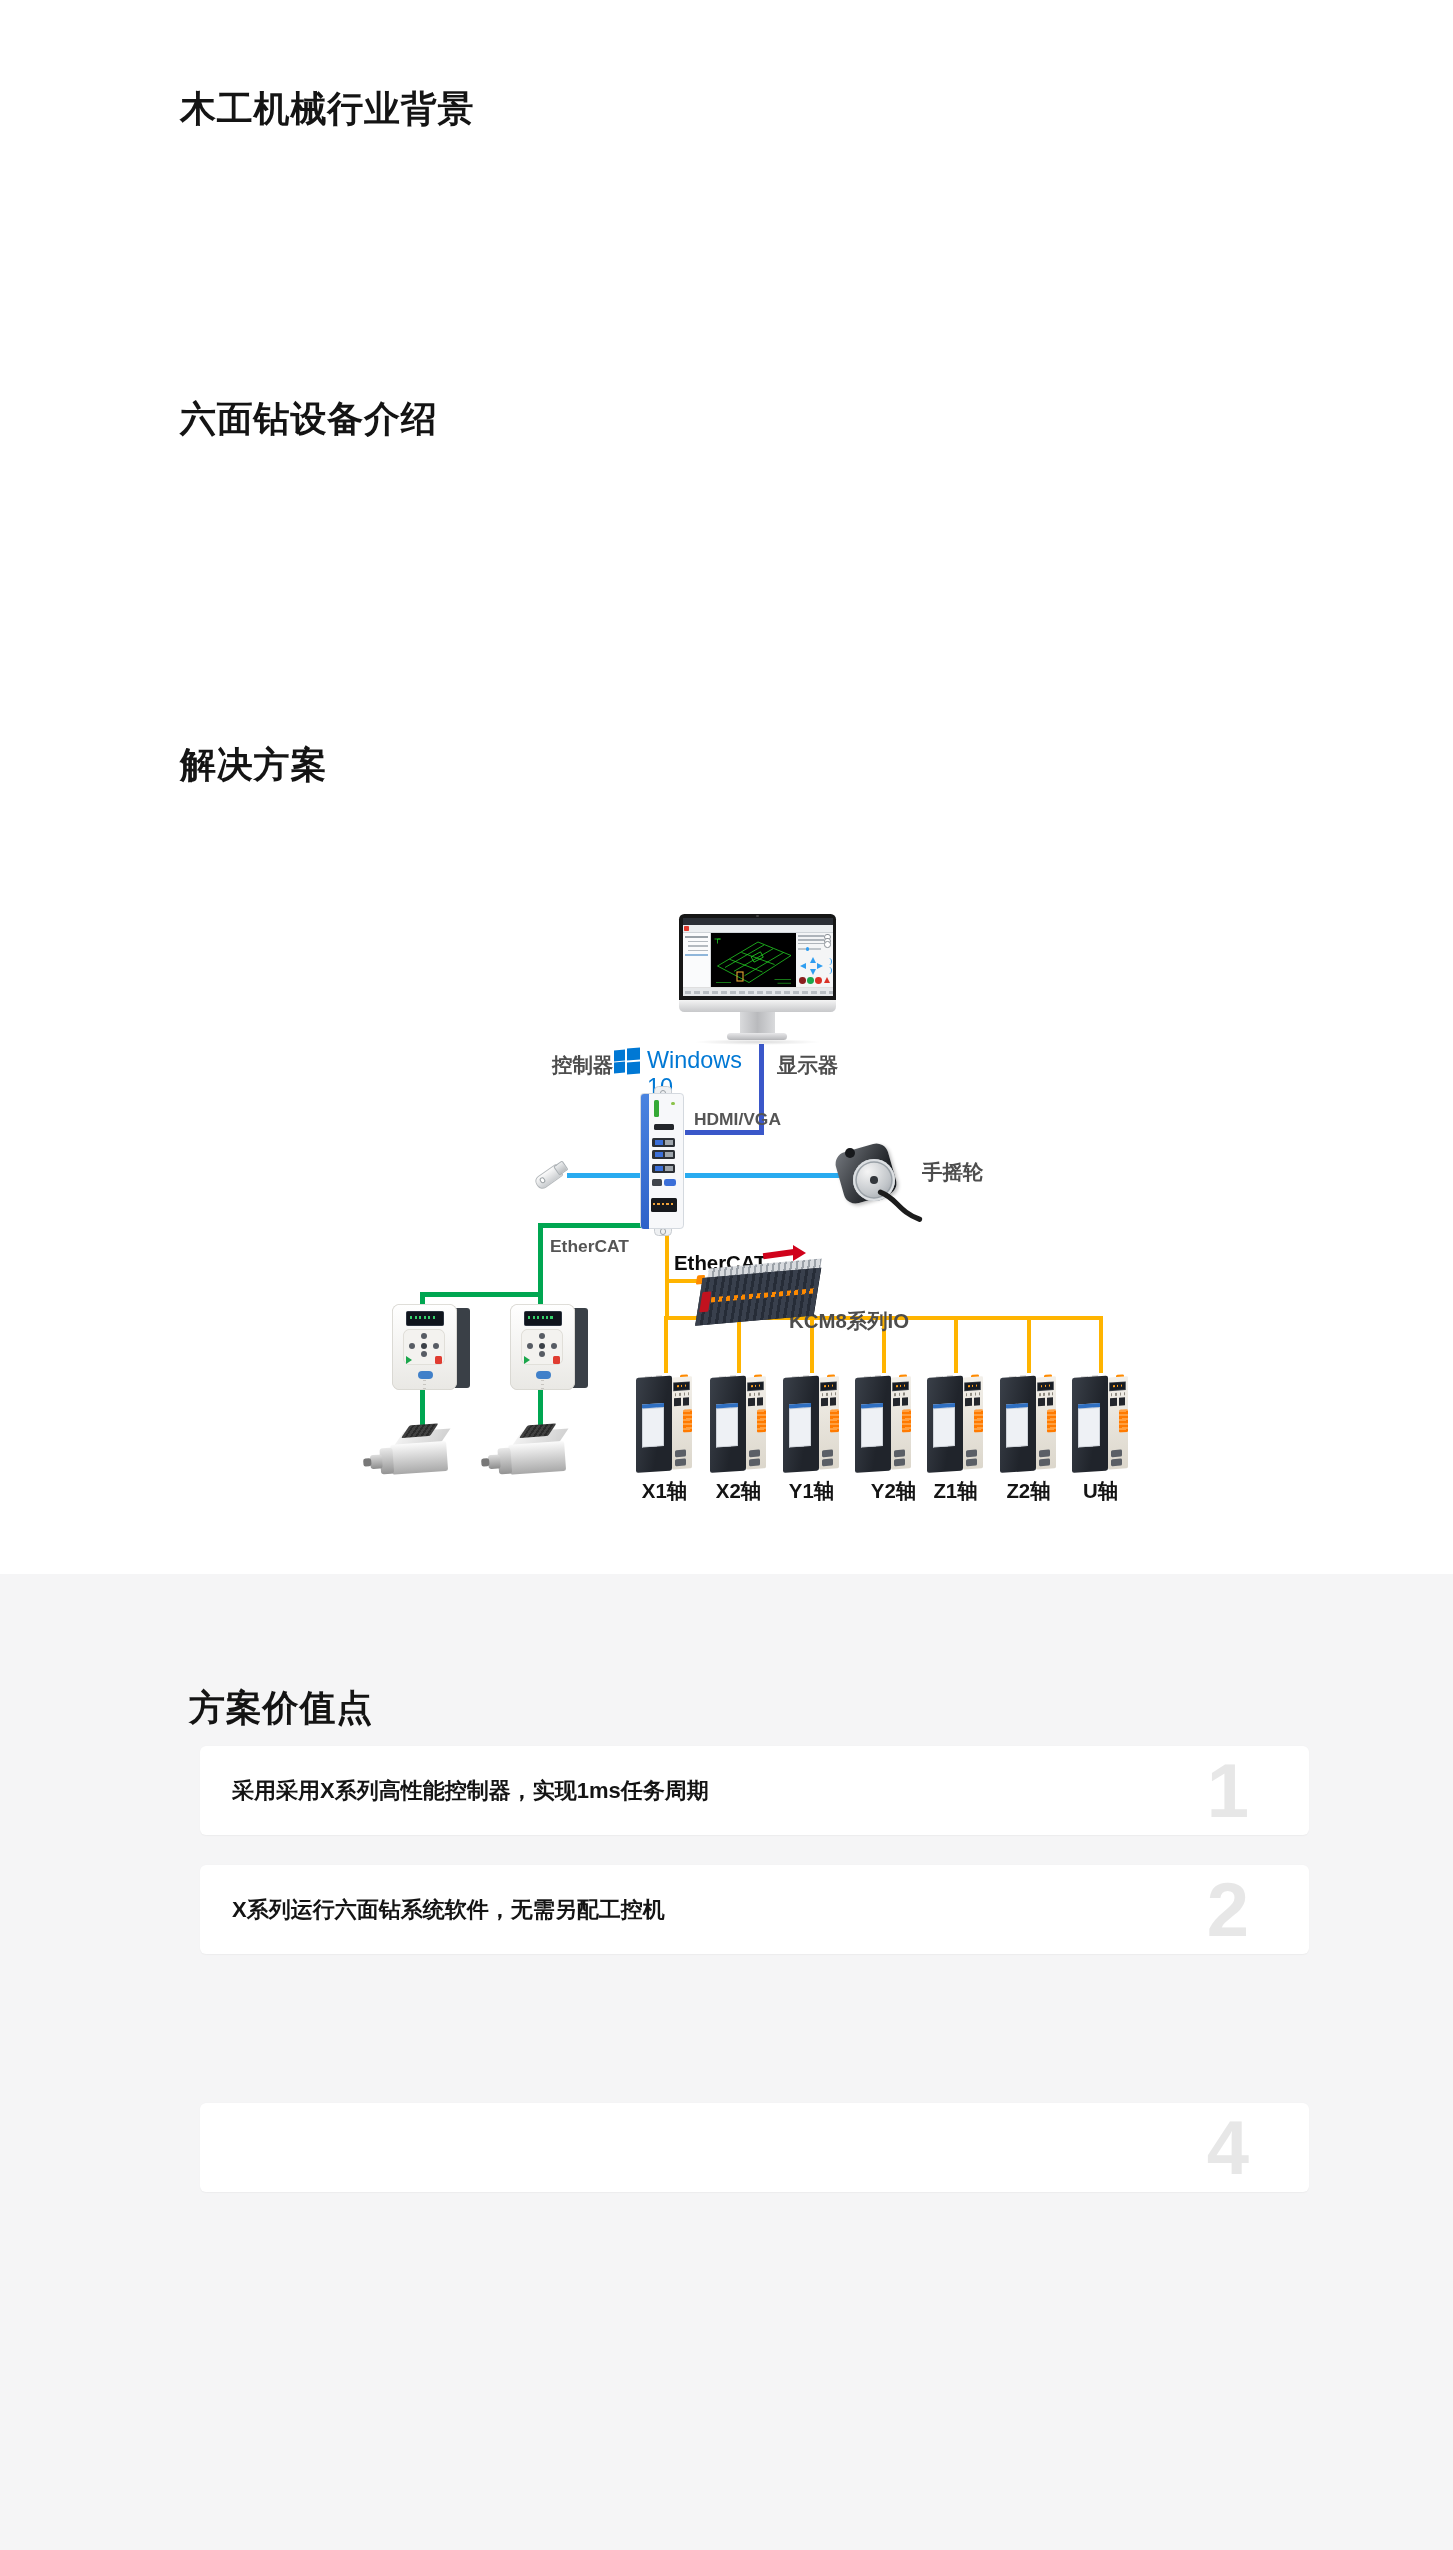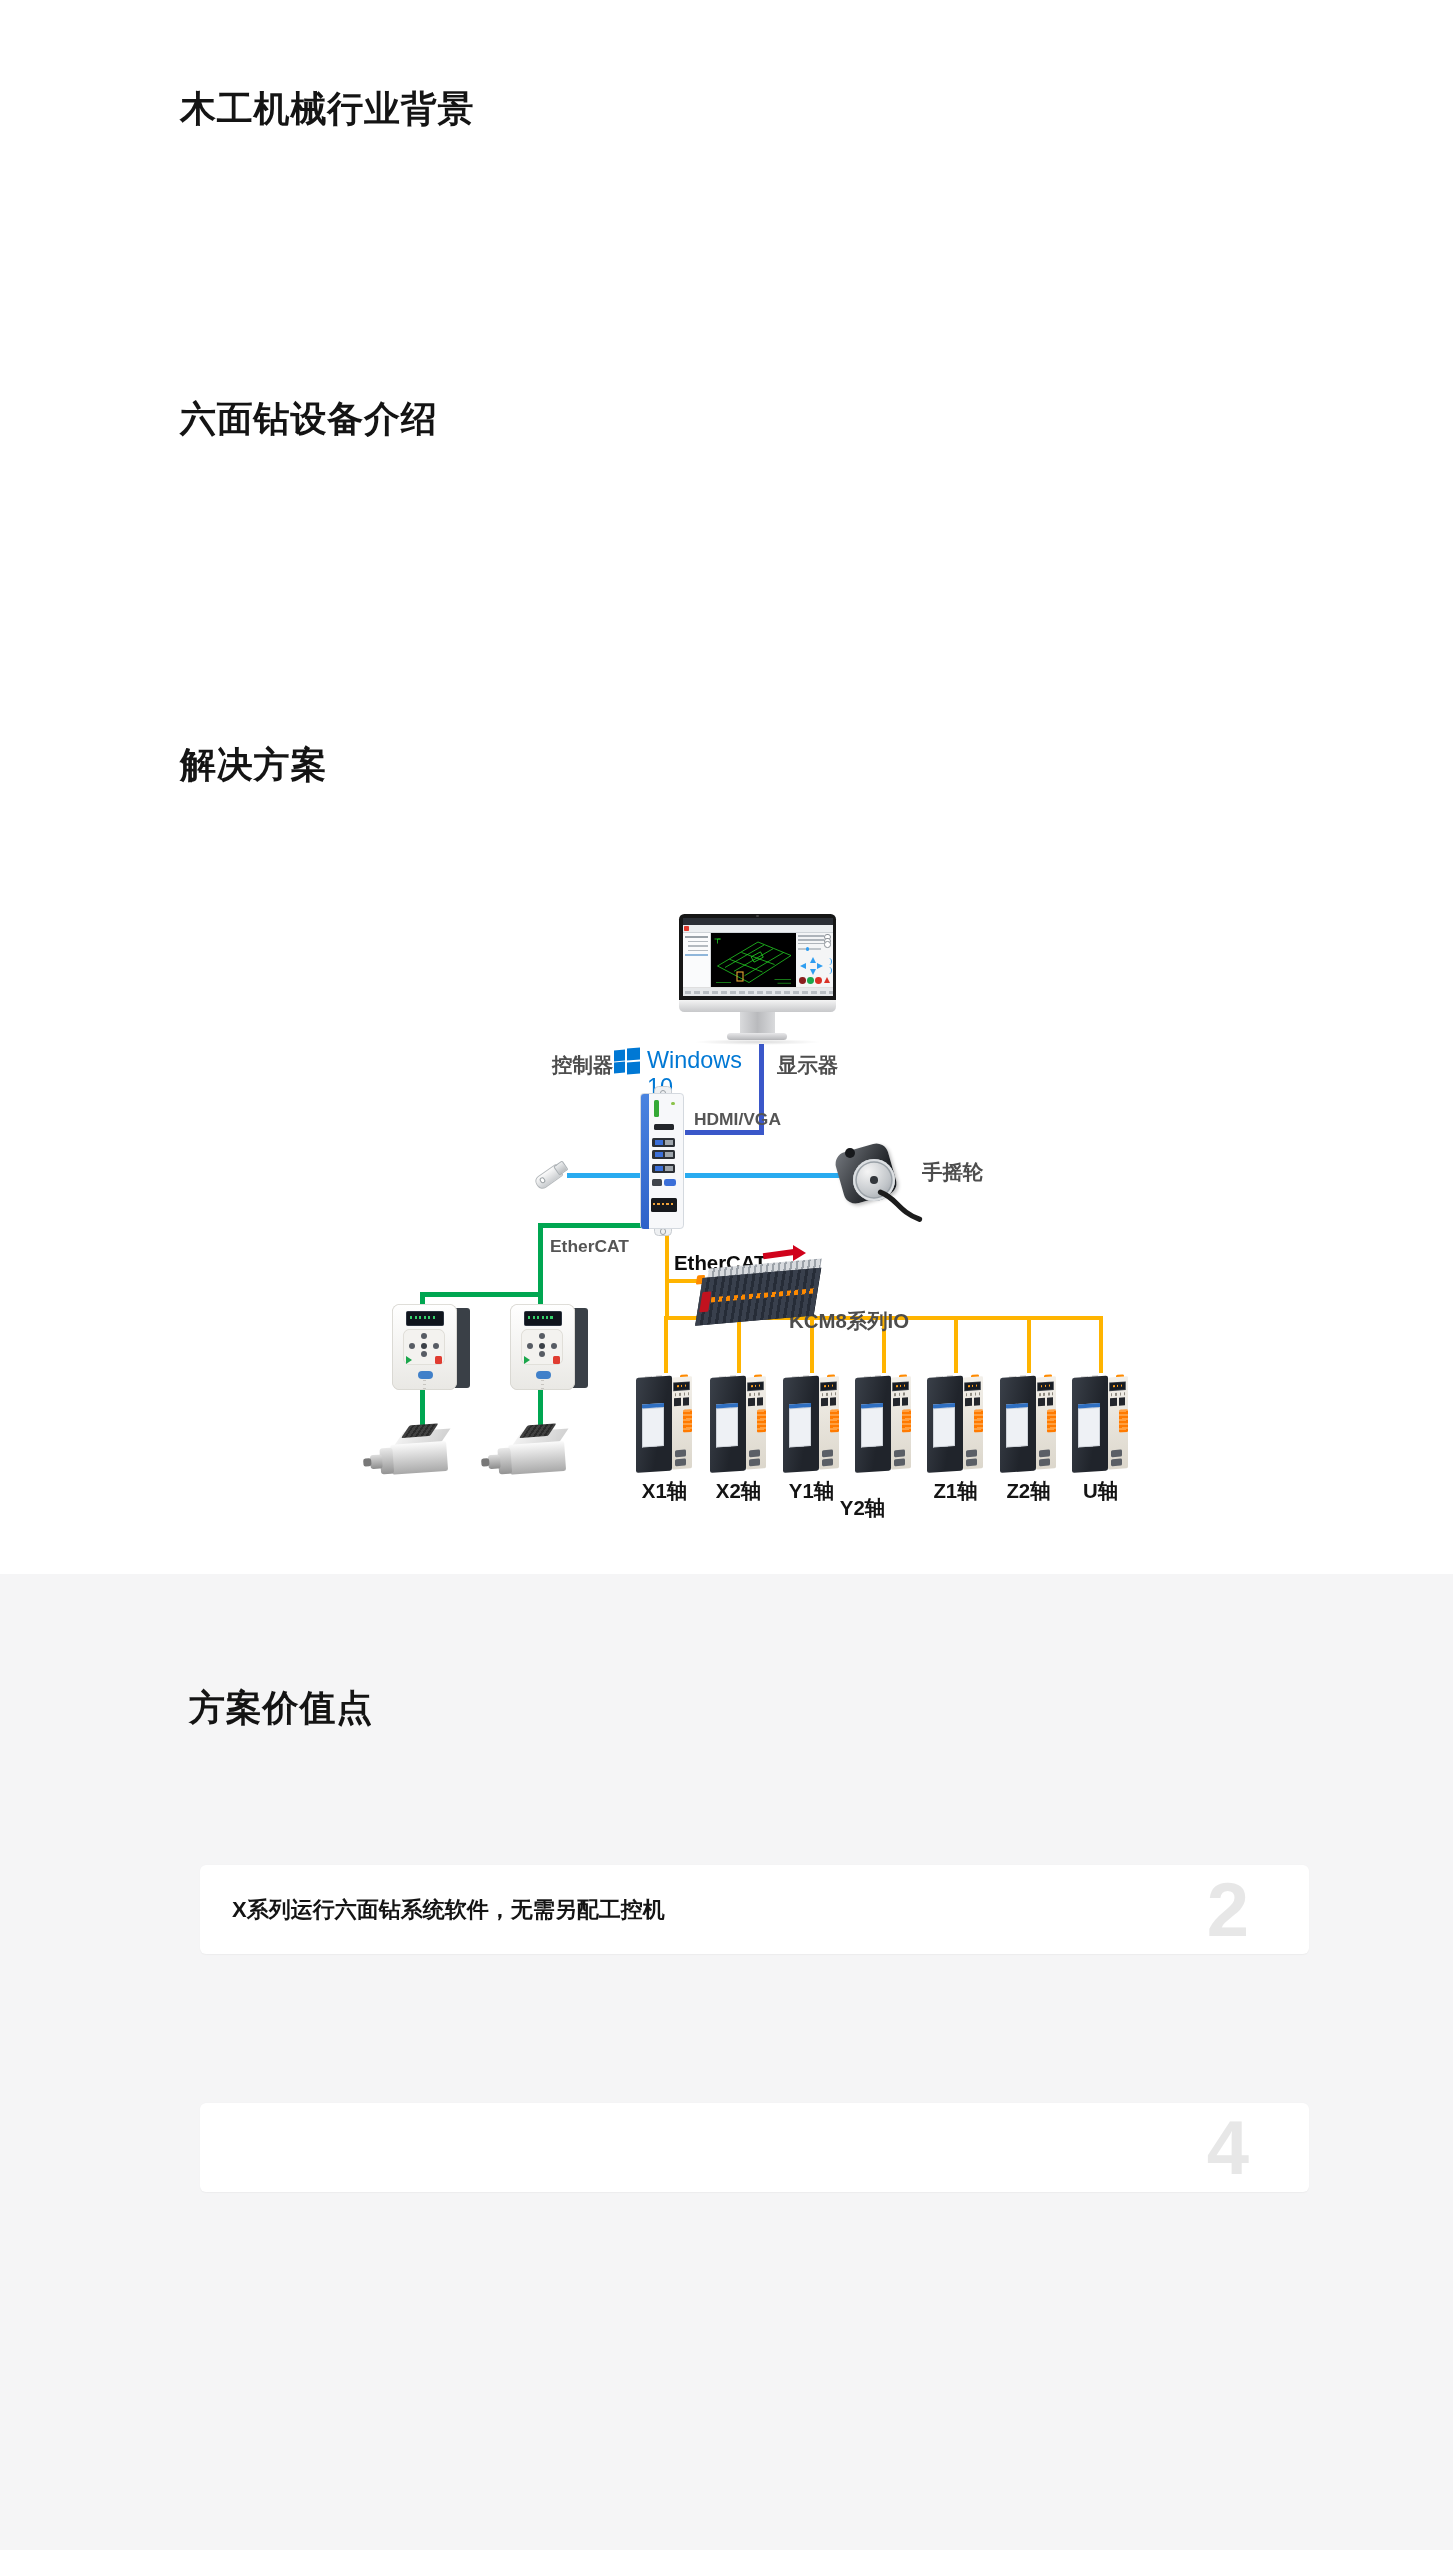--- a/index.html
+++ b/index.html
@@ -562,29 +562,33 @@
             <span class="sv-conn"></span>
             <span class="sv-db1"></span>
             <span class="sv-db2"></span>
           </span>
       </div>
     </div>
 
     <div class="axis-label" style="left:456px;">X1轴</div>
     <div class="axis-label" style="left:530px;">X2轴</div>
     <div class="axis-label" style="left:603px;">Y1轴</div>
-    <div class="axis-label" style="left:654px;margin-top:17px;">Y2轴</div>
+    <div class="axis-label" style="left:685px;">Y2轴</div>
     <div class="axis-label" style="left:747px;">Z1轴</div>
     <div class="axis-label" style="left:820px;">Z2轴</div>
     <div class="axis-label" style="left:892px;">U轴</div>
   </div>
 
   <div class="abs gray-band"></div>
   <h2 class="sec-title abs" style="left:189px;top:1684px;">方案价值点</h2>
 
+  <div class="vcard" style="top:1746px;">
+    <span class="vp-text">采用采用X系列高性能控制器，实现1ms任务周期</span>
+    <span class="vp-num">1</span>
+  </div>
   <div class="vcard" style="top:1865px;">
     <span class="vp-text">X系列运行六面钻系统软件，无需另配工控机</span>
     <span class="vp-num">2</span>
   </div>
   <div class="vcard" style="top:2103px;">
     <span class="vp-num">4</span>
   </div>
 
 </div>
 

